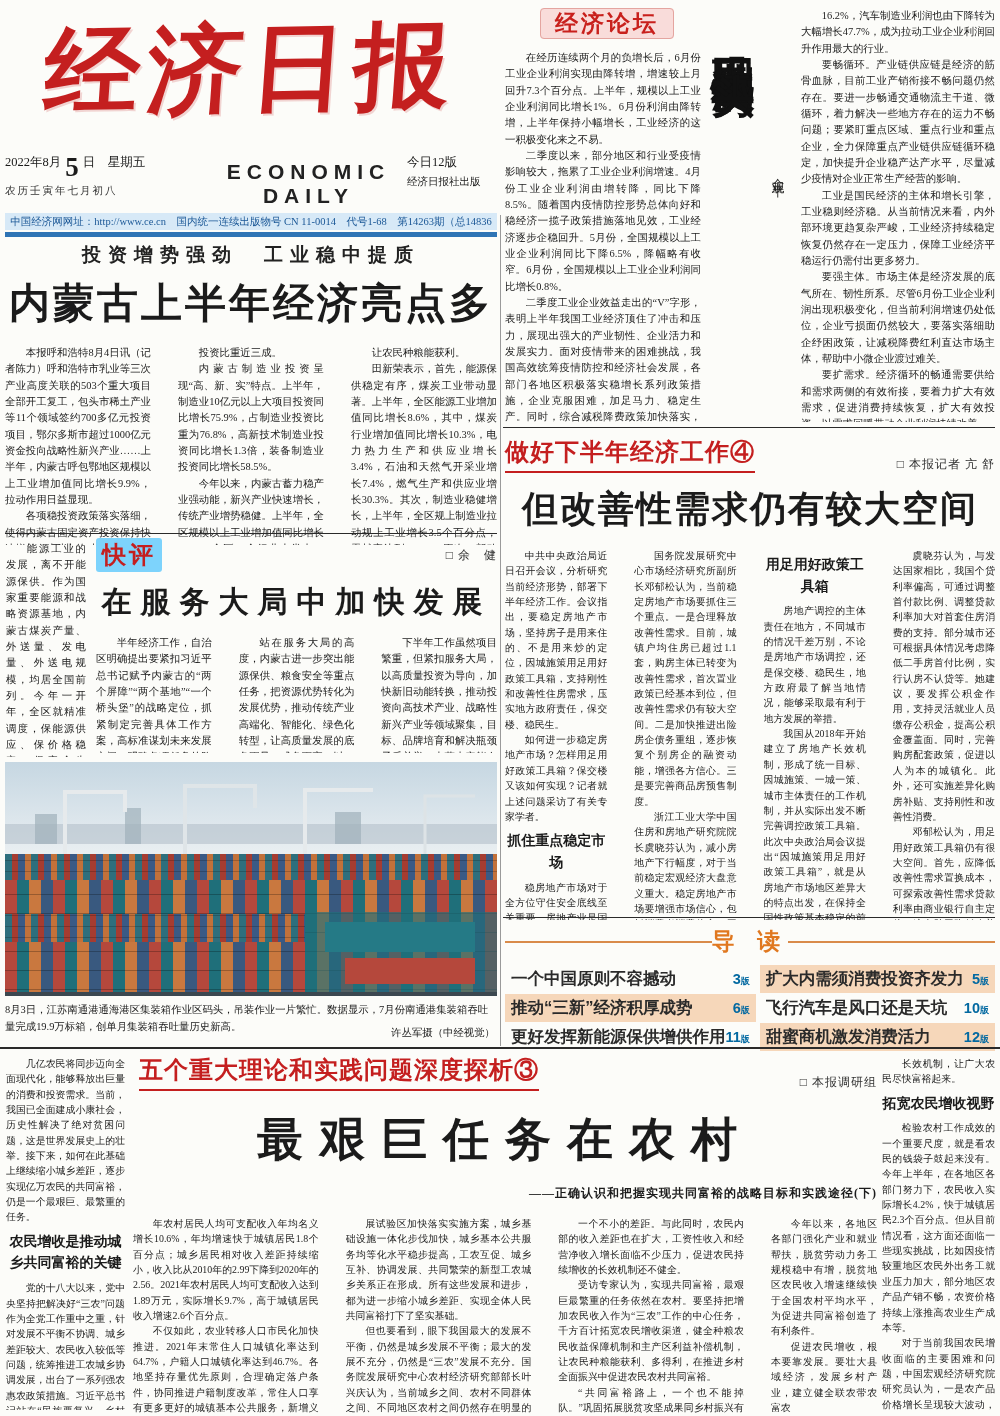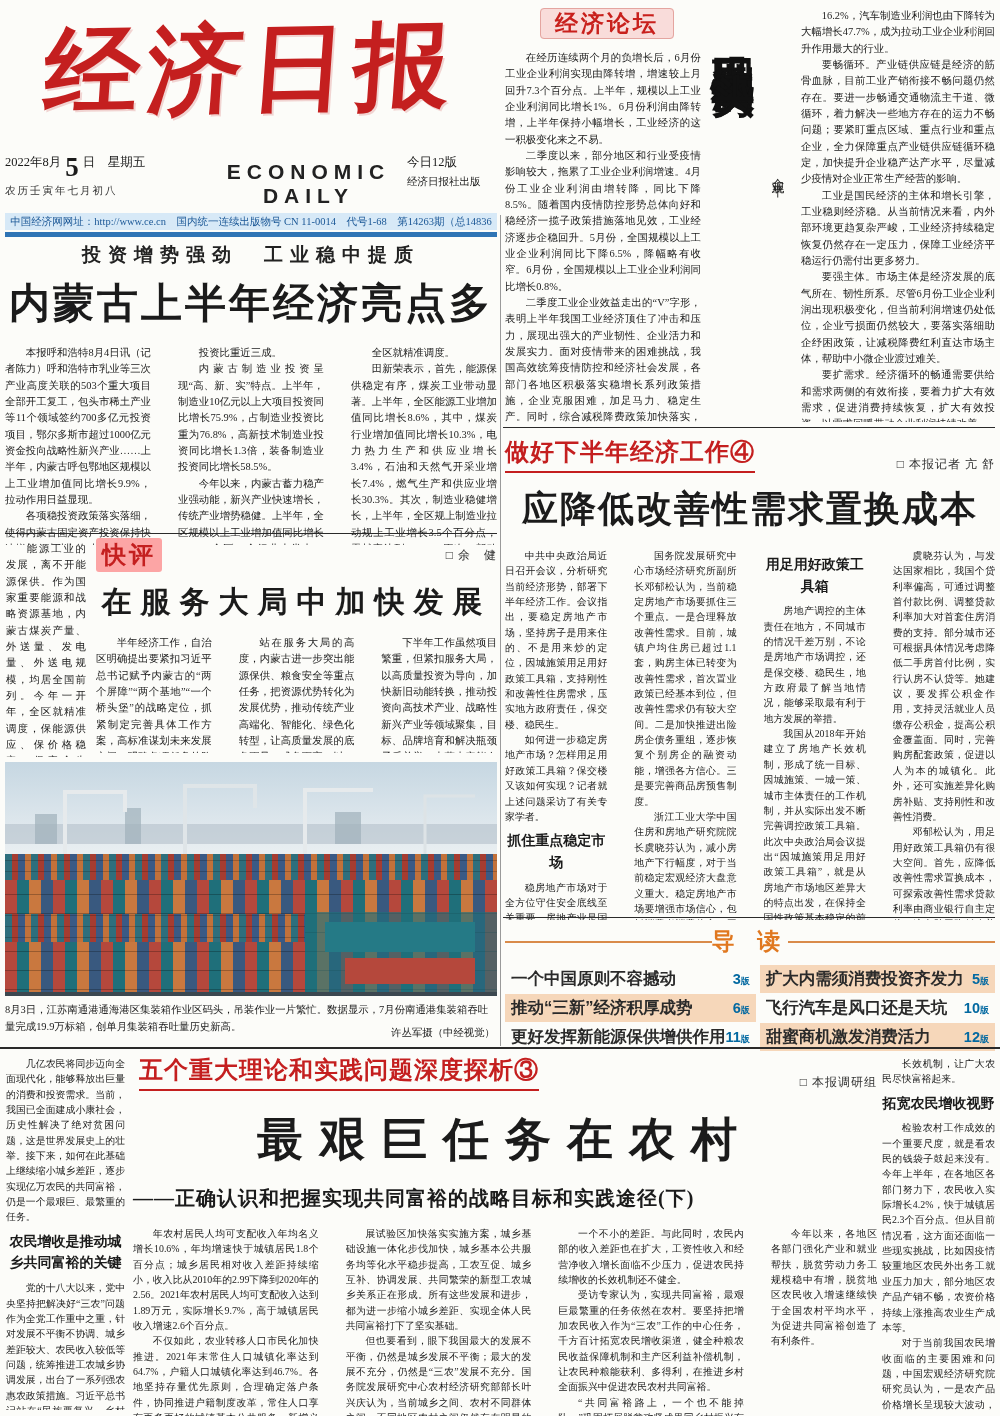--- a/index.html
+++ b/index.html
@@ -24,21 +24,21 @@
   .d-sm{font-size:12.5px;}
   .lunar{font-size:10.5px;letter-spacing:2px;color:#333;}
   .endaily{font-size:21px;font-weight:bold;letter-spacing:6px;color:#222;}
   .infostrip{background:#d7e9f7;color:#1a5796;font-size:10.5px;text-align:center;
              line-height:17px;height:17px;overflow:hidden;}
   
   .kicker{font-size:19px;letter-spacing:7px;text-align:center;font-weight:bold;color:#222;}
   .head1{font-size:41px;font-weight:bold;text-align:center;letter-spacing:3px;white-space:nowrap;}
   
   .kp-label{color:#c41f1f;font-weight:bold;font-size:24px;letter-spacing:3px;
-            background:#fca5a5;padding:1px 6px;border-radius:3px;}
+            background:#7dd3fc;padding:1px 6px;border-radius:3px;}
   .byline{font-size:12px;color:#333;letter-spacing:1px;}
   .kp-head{font-size:30px;font-weight:bold;letter-spacing:9px;text-align:center;}
   
   .forum-label{color:#c8201c;font-weight:bold;font-size:23px;letter-spacing:3px;
                background:#f9dcda;border:1px solid #e4a5a0;border-radius:4px;padding:2px 14px;}
   .vhead{writing-mode:vertical-rl;font-family:"Liberation Sans","DejaVu Sans",sans-serif;
          font-weight:900;font-size:43px;letter-spacing:2px;color:#111;}
   .vauthor{writing-mode:vertical-rl;font-size:12.5px;letter-spacing:4px;color:#222;}
   
   .sec-label{color:#c41f1f;font-weight:bold;font-size:24px;letter-spacing:1px;
@@ -49,21 +49,21 @@
   .dd-line{flex:1;height:2px;background:#d98b4a;}
   .dd-title{color:#e07820;font-weight:bold;font-size:23px;letter-spacing:8px;}
   .dd-grid{display:grid;grid-template-columns:1.04fr 1fr;grid-auto-rows:28px;gap:1px 4px;margin-top:8px;}
   .dd-item{display:flex;align-items:center;justify-content:space-between;padding:0 6px;}
   .dd-item.hl{background:#f6d7ba;}
   .dd-t{font-size:16.5px;font-weight:bold;color:#2a2a2a;white-space:nowrap;overflow:hidden;}
   .dd-p{color:#0369a1;font-weight:bold;font-size:14.5px;white-space:nowrap;}
   .dd-p small{font-size:9px;}
   
   .head3{font-size:46px;font-weight:900;text-align:center;letter-spacing:16px;white-space:nowrap;}
-  .dek{font-size:20px;font-weight:bold;text-align:left;letter-spacing:1px;}
+  .dek{font-size:12px;font-weight:bold;text-align:right;letter-spacing:1px;}
   .caption-wrap{position:relative;font-size:10.4px;line-height:1.6;}
   .credit{position:absolute;right:2px;bottom:0;}
   .vrule{position:absolute;width:1px;background:#9a9a9a;}
 </style>
 </head>
 <body>
 
 <div class="page">
 
   <div class="abs" style="left:5px;top:6px;width:492px;">
@@ -98,21 +98,21 @@
       <div class="col">
           <p class="para">本报呼和浩特8月4日讯（记者陈力）呼和浩特市乳业等三次产业高度关联的503个重大项目全部开工复工，包头市稀土产业等11个领域签约700多亿元投资项目，鄂尔多斯市超过1000亿元资金投向战略性新兴产业……上半年，内蒙古呼包鄂地区规模以上工业增加值同比增长9.9%，拉动作用日益显现。</p>
           <p class="para">各项稳投资政策落实落细，使得内蒙古固定资产投资保持快速增长。上半年，内蒙古全区固定资产投资同比增长33.9%。“制造业投资一马当先。”内蒙古自治区统计局副局长田新荣介绍，全区制造业投资增速高于固定资产投资增速26个百分点，占全部</p>
         </div>
       <div class="col">
           <p class="para">投资比重近三成。</p>
           <p class="para">内蒙古制造业投资呈现“高、新、实”特点。上半年，制造业10亿元以上大项目投资同比增长75.9%，占制造业投资比重为76.8%，高新技术制造业投资同比增长1.3倍，装备制造业投资同比增长58.5%。</p>
           <p class="para">今年以来，内蒙古蓄力稳产业强动能，新兴产业快速增长，传统产业增势稳健。上半年，全区规模以上工业增加值同比增长8.4%，全区38个行业大类中，有26个行业实现增长，其余也实现同比增长37.2%。</p>
         </div>
       <div class="col">
-          <p class="para">全区就精准调度。</p>
+          <p class="para">让农民种粮能获利。</p>
           <p class="para">田新荣表示，首先，能源保供稳定有序，煤炭工业带动显著。上半年，全区能源工业增加值同比增长8.6%，其中，煤炭行业增加值同比增长10.3%，电力热力生产和供应业增长3.4%，石油和天然气开采业增长7.4%，燃气生产和供应业增长30.3%。其次，制造业稳健增长，上半年，全区规上制造业拉动规上工业增长3.5个百分点，贡献率达到41.2%。再次，新动能持续壮大。上半年，规上工业高新技术业增加值同比增长30%。此外，得益于减税降费等一系列政策的落实落细，中小微企业资金压力得到缓解，产能逐步释放，为全区工业经济稳增长提供了有力支撑。</p>
         </div>
     </div>
   </div>
 
   <div class="abs rule" style="left:5px;top:533px;width:492px;height:1px;"></div>
 
   <div class="abs bodytxt" style="left:6px;top:541px;width:80px;height:216px;overflow:hidden;">
       <p class="para">能源工业的发展，离不开能源保供。作为国家重要能源和战略资源基地，内蒙古煤炭产量、外送量、发电量、外送电规模，均居全国前列。今年一开年，全区就精准调度，保能源供应、保价格稳定、保安全生产，全面落实，推动外送电力应发尽发，在完成保供任务的同时快速发展。</p>
     </div>
@@ -208,21 +208,21 @@
       <p class="para">要扩需求。经济循环的畅通需要供给和需求两侧的有效衔接，要着力扩大有效需求，促进消费持续恢复，扩大有效投资，以需求回暖带动企业利润持续改善。</p>
     </div>
 
   <div class="abs rule" style="left:503px;top:427px;width:492px;height:1px;"></div>
 
   <div class="abs" style="left:505px;top:436px;width:490px;">
     <div style="display:flex;align-items:flex-end;justify-content:space-between;">
       <span class="sec-label">做好下半年经济工作④</span>
       <span class="byline">□ 本报记者 亢 舒</span>
     </div>
-    <div class="head2 sans" style="margin-top:12px;">应降低改善性需求置换成本</div>
+    <div class="head2 sans" style="margin-top:12px;">但改善性需求仍有较大空间</div>
     <div class="cols bodysm" style="margin-top:14px;height:372px;">
       <div class="col">
           <p class="para">中共中央政治局近日召开会议，分析研究当前经济形势，部署下半年经济工作。会议指出，要稳定房地产市场，坚持房子是用来住的、不是用来炒的定位，因城施策用足用好政策工具箱，支持刚性和改善性住房需求，压实地方政府责任，保交楼、稳民生。</p>
           <p class="para">如何进一步稳定房地产市场？怎样用足用好政策工具箱？保交楼又该如何实现？记者就上述问题采访了有关专家学者。</p>
           <p class="colsub">抓住重点稳定市场</p>
           <p class="para">稳房地产市场对于全方位守住安全底线至关重要。房地产业是国民经济的重要产业部门，这不仅体现在房地产业本身对投资、消费和服务等经济活动的贡献，还体现在其对众多关联产业的带动作用。</p>
         </div>
       <div class="col">
           <p class="para">国务院发展研究中心市场经济研究所副所长邓郁松认为，当前稳定房地产市场要抓住三个重点。一是合理释放改善性需求。目前，城镇户均住房已超过1.1套，购房主体已转变为改善性需求，首次置业政策已经基本到位，但改善性需求仍有较大空间。二是加快推进出险房企债务重组，逐步恢复个别房企的融资动能，增强各方信心。三是要完善商品房预售制度。</p>
           <p class="para">浙江工业大学中国住房和房地产研究院院长虞晓芬认为，减小房地产下行幅度，对于当前稳定宏观经济大盘意义重大。稳定房地产市场要增强市场信心，包括消费者消费信心、开发企业拿地与开发的信心，信心比黄金更重要。</p>
@@ -299,20 +299,21 @@
           <p class="para">展试验区加快落实实施方案，城乡基础设施一体化步伐加快，城乡基本公共服务均等化水平稳步提高，工农互促、城乡互补、协调发展、共同繁荣的新型工农城乡关系正在形成。所有这些发展和进步，都为进一步缩小城乡差距、实现全体人民共同富裕打下了坚实基础。</p>
           <p class="para">但也要看到，眼下我国最大的发展不平衡，仍然是城乡发展不平衡；最大的发展不充分，仍然是“三农”发展不充分。国务院发展研究中心农村经济研究部部长叶兴庆认为，当前城乡之间、农村不同群体之间、不同地区农村之间仍然存在明显的以收入水平为核心的发展差距。国家统计局数据显示，城乡居民人均可支配收入的倍差尽管连续13年下降，但在2020年仍达2.56，这是</p>
         </div>
       <div class="col" style="flex:1.75;">
           <p class="para">一个不小的差距。与此同时，农民内部的收入差距也在扩大，工资性收入和经营净收入增长面临不少压力，促进农民持续增收的长效机制还不健全。</p>
           <p class="para">受访专家认为，实现共同富裕，最艰巨最繁重的任务依然在农村。要坚持把增加农民收入作为“三农”工作的中心任务，千方百计拓宽农民增收渠道，健全种粮农民收益保障机制和主产区利益补偿机制，让农民种粮能获利、多得利，在推进乡村全面振兴中促进农民农村共同富裕。</p>
           <p class="para">“共同富裕路上，一个也不能掉队。”巩固拓展脱贫攻坚成果同乡村振兴有效衔接，守住不发生规模性返贫的底线，是促进农民增收的前提和基础。</p>
         </div>
       <div class="col" style="flex:1;">
           <p class="para">今年以来，各地区各部门强化产业和就业帮扶，脱贫劳动力务工规模稳中有增，脱贫地区农民收入增速继续快于全国农村平均水平，为促进共同富裕创造了有利条件。</p>
+          <p class="para">促进农民增收，根本要靠发展。要壮大县域经济，发展乡村产业，建立健全联农带农富农</p>
         </div>
     </div>
   </div>
 
   <div class="abs bodysm" style="left:882px;top:1056px;width:113px;height:354px;overflow:hidden;">
       <p class="para">长效机制，让广大农民尽快富裕起来。</p>
       <p class="colsub">拓宽农民增收视野</p>
       <p class="para">检验农村工作成效的一个重要尺度，就是看农民的钱袋子鼓起来没有。今年上半年，在各地区各部门努力下，农民收入实际增长4.2%，快于城镇居民2.3个百分点。但从目前情况看，这方面还面临一些现实挑战，比如因疫情较重地区农民外出务工就业压力加大，部分地区农产品产销不畅，农资价格持续上涨推高农业生产成本等。</p>
       <p class="para">对于当前我国农民增收面临的主要困难和问题，中国宏观经济研究院研究员认为，一是农产品价格增长呈现较大波动，但成本却总体上保持较快增长态势；二是粮食主产区和西北、东北地区，农民增收困难问题较突出，以农为主和低收入农户增收问题也不可小视；三是经济下行压力加大，影响农民就业增收机会的获得和收入水平的提高；四是农产品市场易受价格波动影响，加剧农民收入波动；五是新冠肺炎疫情对农民增收的影响较为显著，后续影响仍有一定程度的不确定性。</p>
     </div>

